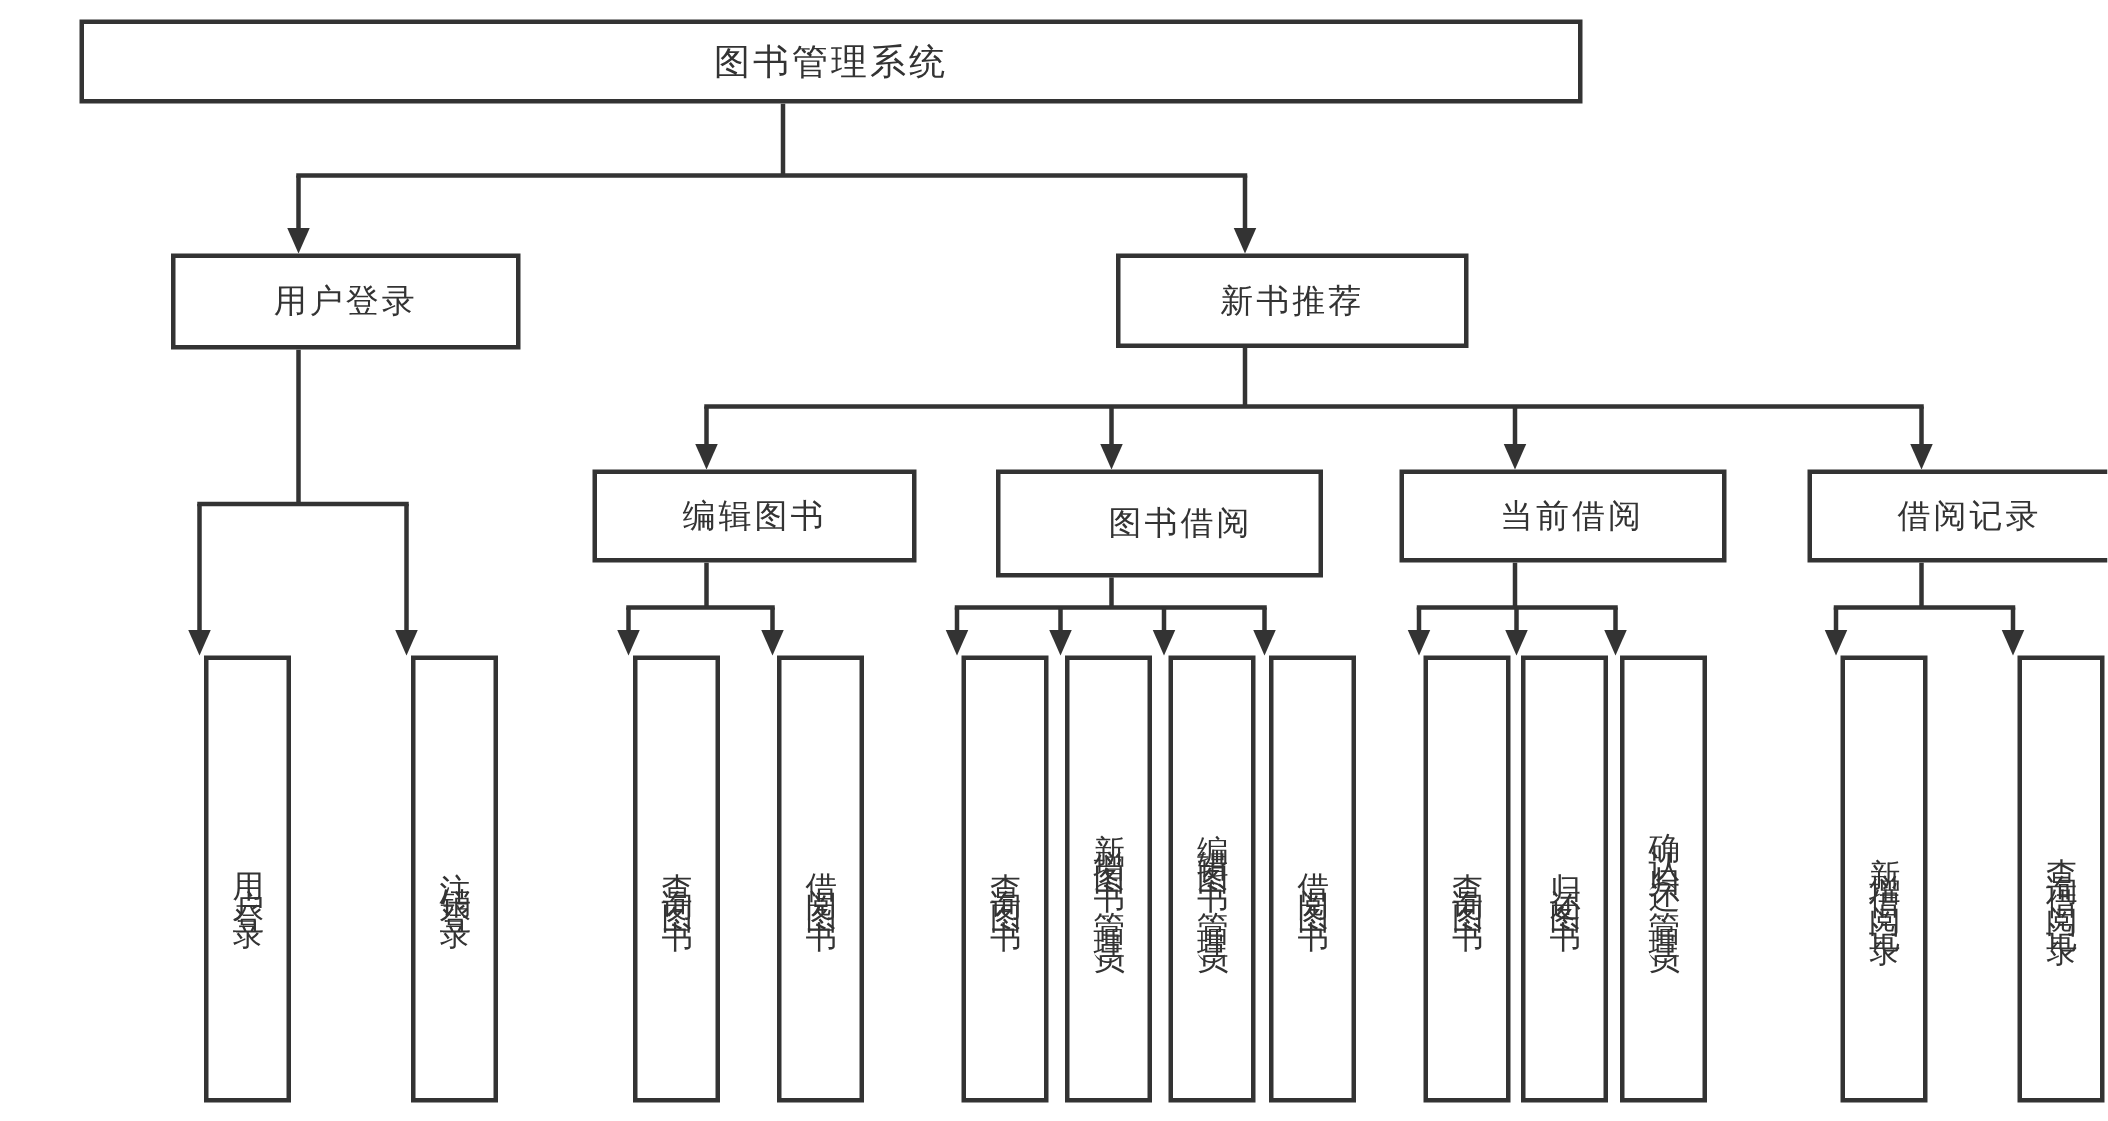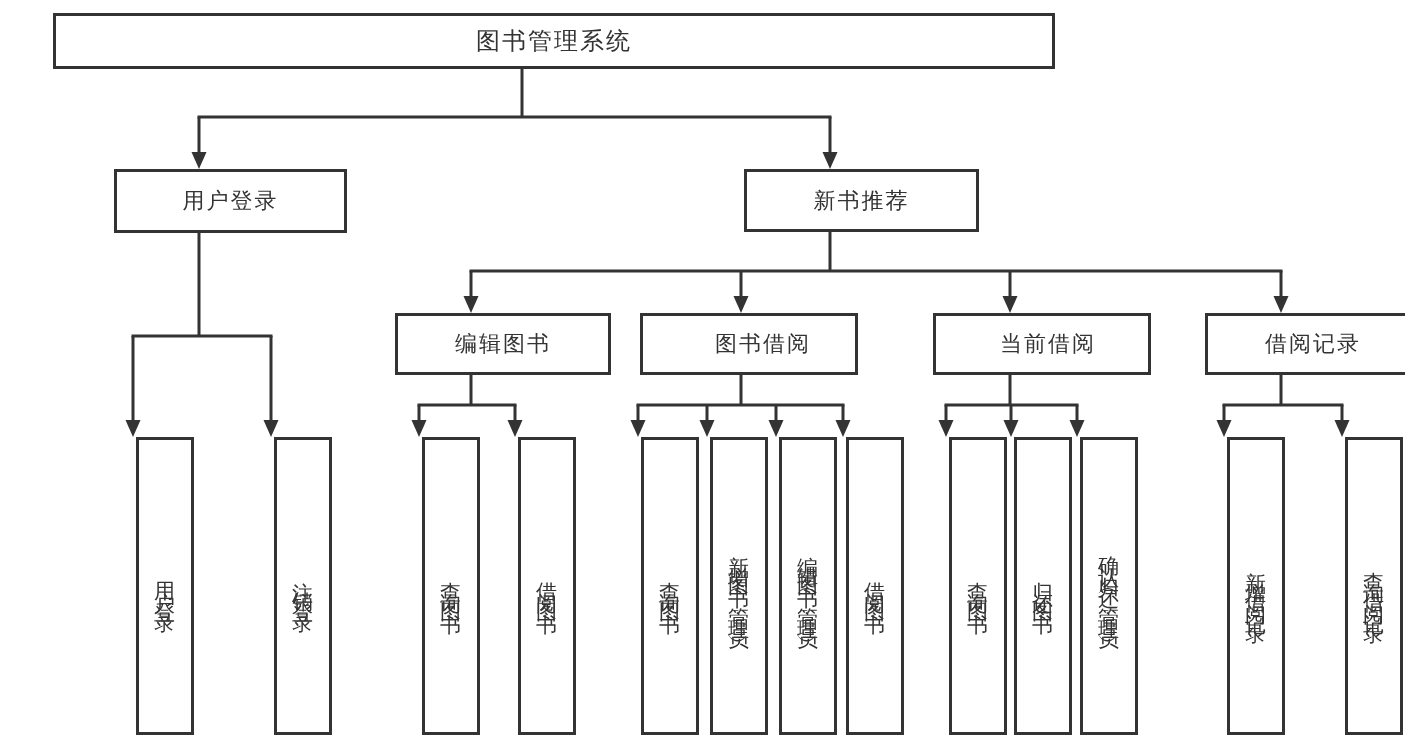--- a/index.html
+++ b/index.html
@@ -32,21 +32,21 @@
     white-space:normal;
     line-height:1;
   }
   
   .b-root{left:21px;top:13px;width:1002px;height:56px;font-size:24px;}
   
   .b-user-login{left:82px;top:169px;width:233px;height:64px;}
   .b-book-mgmt{left:712px;top:169px;width:235px;height:63px;}
   
   .b-new-rec{left:363px;top:313px;width:216px;height:62px;}
-  .b-book-borrow{left:608px;top:313px;width:218px;height:62px;padding-left:28px;}
+  .b-book-borrow{left:632px;top:313px;width:218px;height:72px;padding-left:28px;}
   .b-cur-borrow{left:901px;top:313px;width:218px;height:62px;padding-left:12px;}
   .b-records{left:1173px;top:313px;width:216px;height:62px;}
   
   .b-ul-login{left:104px;}
   .b-ul-logout{left:242px;}
   .b-nr-query{left:390px;}
   .b-nr-borrow{left:486px;}
   .b-bb-query{left:609px;}
   .b-bb-add{left:678px;}
   .b-bb-edit{left:747px;}

